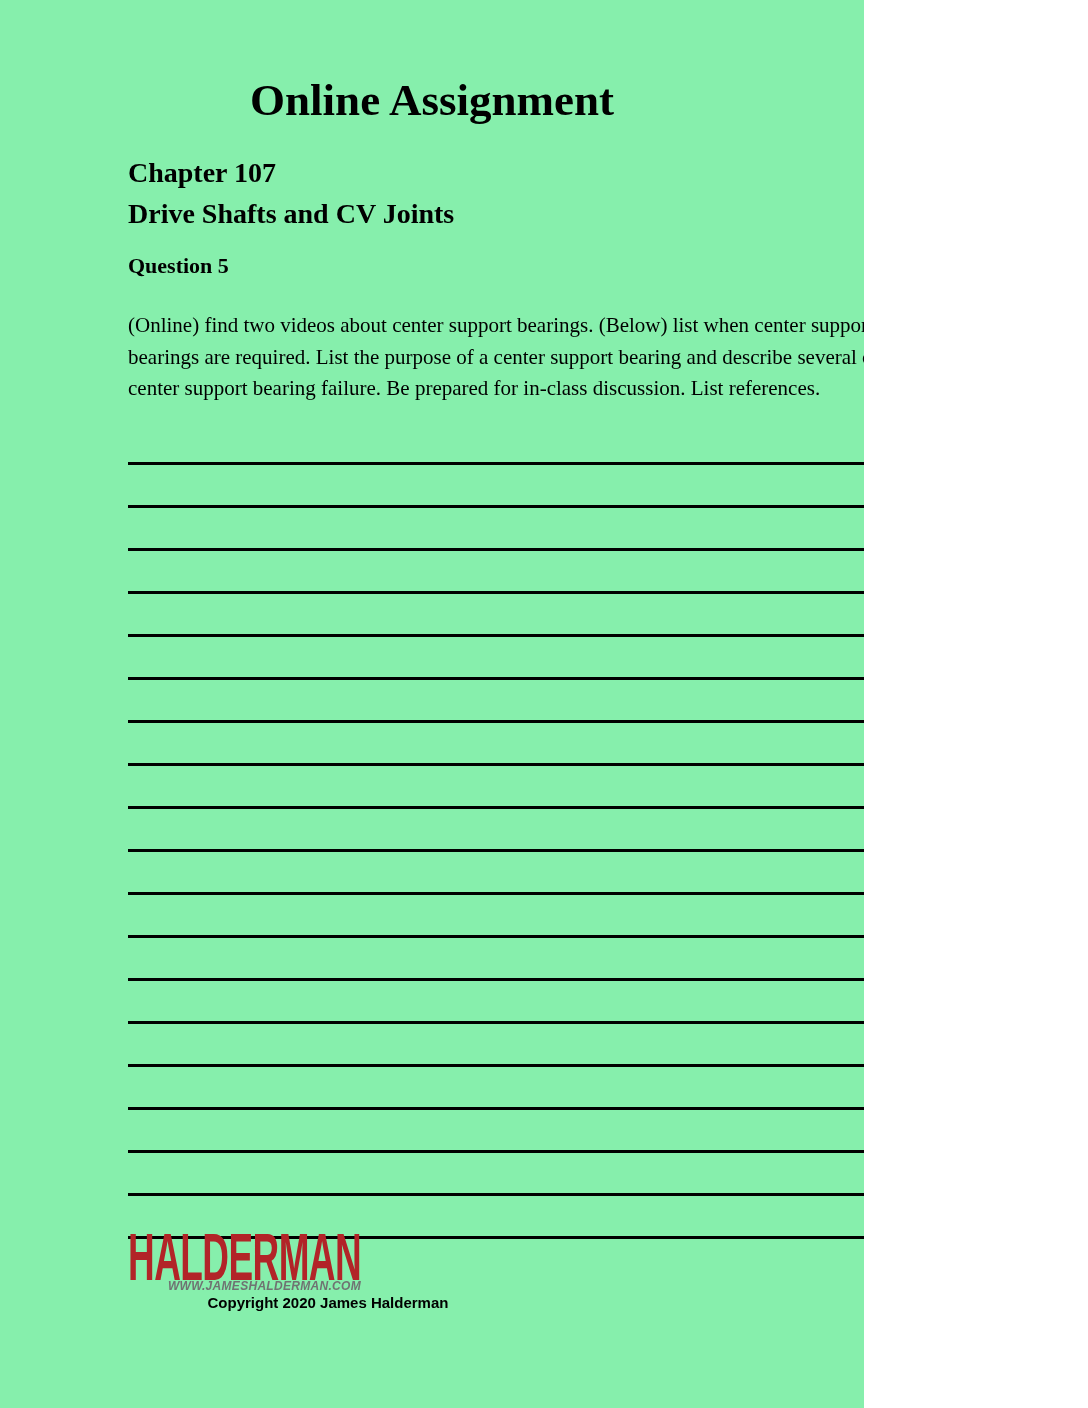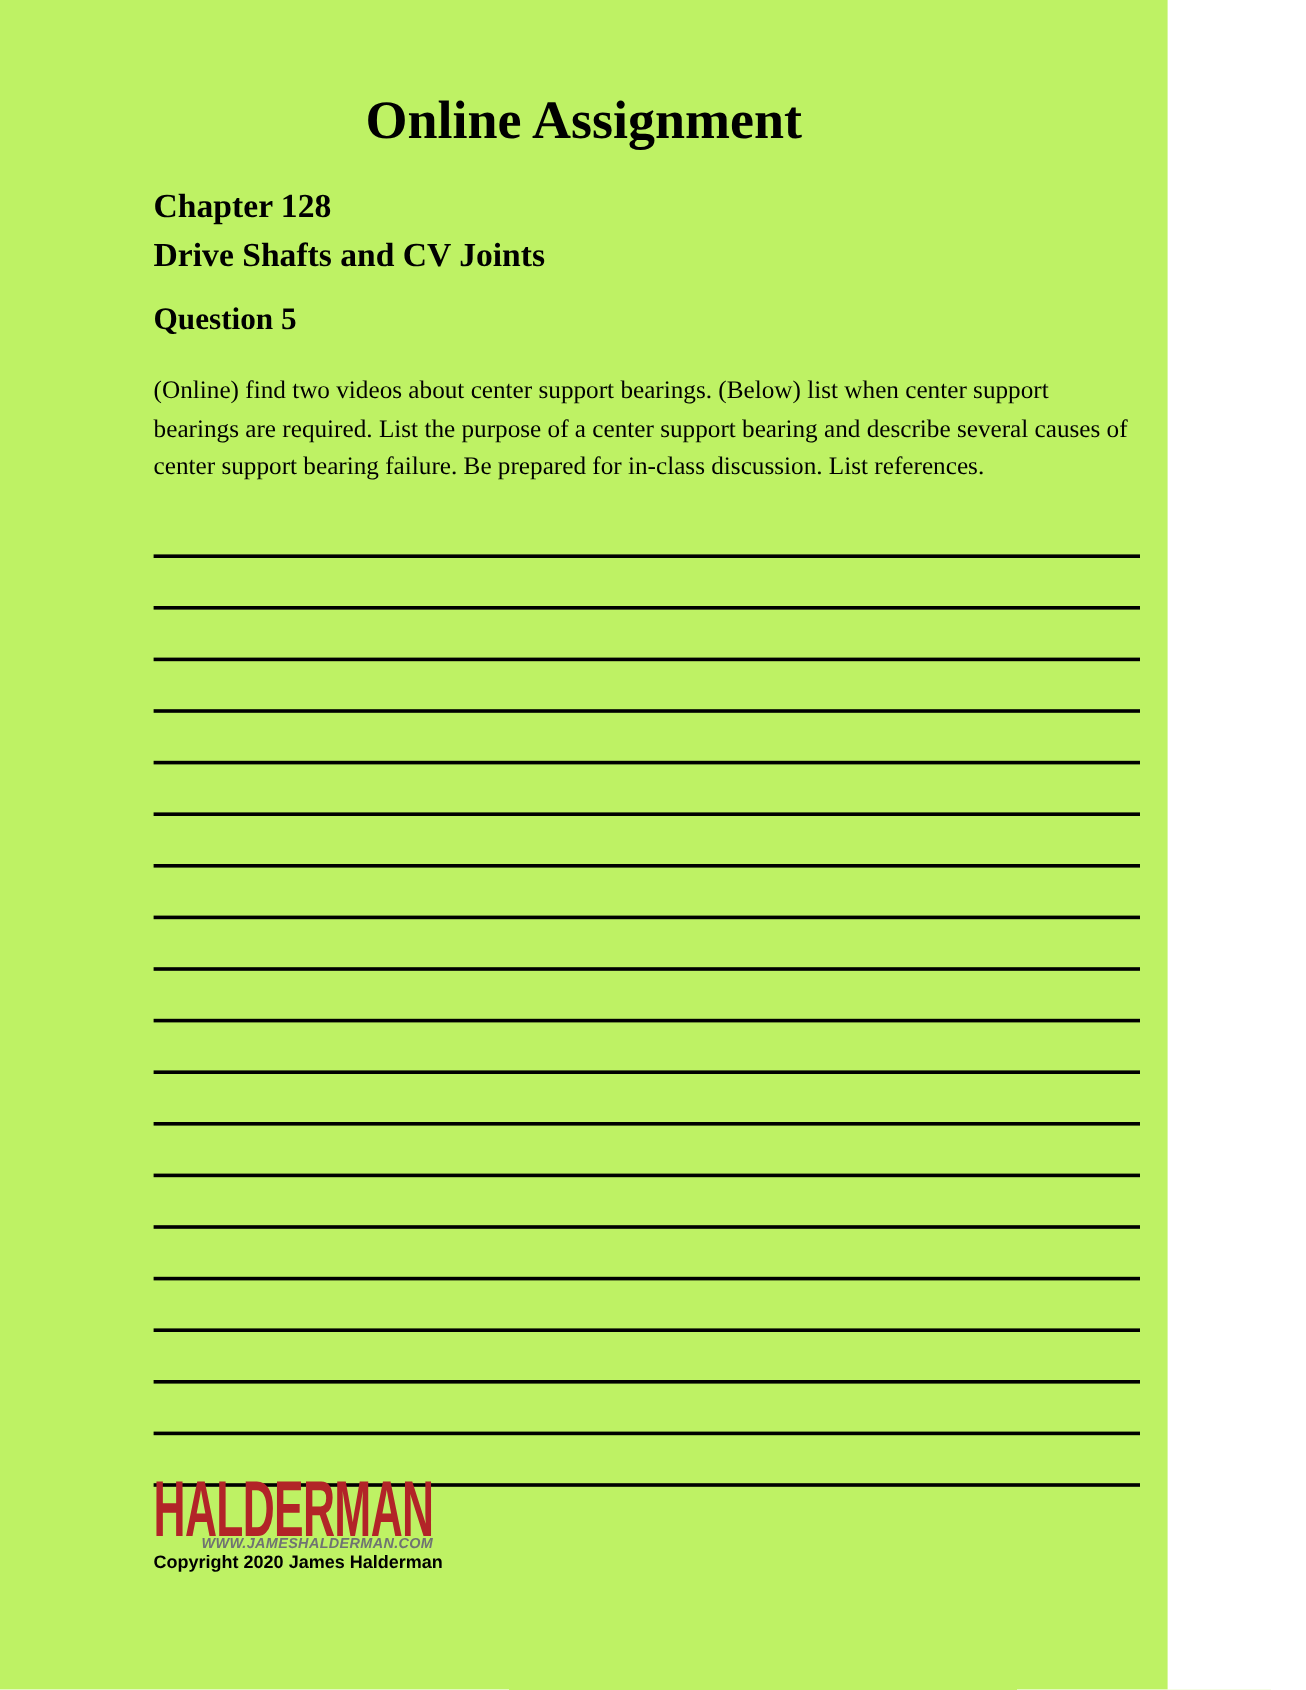--- a/index.html
+++ b/index.html
@@ -1,21 +1,21 @@
 <!DOCTYPE html>
 <html><head>
 <meta charset="utf-8">
 <style>
   * { margin: 0; padding: 0; box-sizing: border-box; }
   html, body { background: #ffffff; }
   .page {
     position: relative;
-    width: 973px;
+    width: 864px;
     height: 1408px;
-    background: #bef264;
+    background: #86efac;
     font-family: "Liberation Serif", serif;
     color: #000000;
     overflow: hidden;
   }
   .doc-title {
     position: absolute;
     top: 74px;
     left: 0;
     width: 100%;
     text-align: center;
@@ -31,21 +31,21 @@
     font-weight: bold;
     font-size: 28px;
     line-height: 41px;
     font-family: "Liberation Serif", serif;
   }
   .question-label {
     position: absolute;
     left: 128px;
     top: 252px;
     font-weight: bold;
-    font-size: 26px;
+    font-size: 22px;
     line-height: 28px;
     font-family: "Liberation Serif", serif;
   }
   .question-prompt {
     position: absolute;
     left: 128px;
     top: 310px;
     width: 818px;
     font-size: 21px;
     line-height: 31.5px;
@@ -100,21 +100,21 @@
   }
 </style>
 </head>
 <body>
 
 <div class="page">
 
   <div class="doc-title">Online Assignment</div>
 
   <div class="chapter-block">
-    <div>Chapter 128</div>
+    <div>Chapter 107</div>
     <div>Drive Shafts and CV Joints</div>
   </div>
 
   <div class="question-label">Question 5</div>
 
   <div class="question-prompt">(Online) find two videos about center support bearings. (Below) list when center support bearings are required. List the purpose of a center support bearing and describe several causes of center support bearing failure. Be prepared for in-class discussion. List references.</div>
 
   <div class="answer-lines">
       <div class="answer-line" style="border-top-color: rgb(0, 0, 0);"></div>
       <div class="answer-line" style="border-top-color: rgb(0, 0, 0);"></div>
@@ -133,16 +133,16 @@
       <div class="answer-line" style="border-top-color: rgb(0, 0, 0);"></div>
       <div class="answer-line" style="border-top-color: rgb(0, 0, 0);"></div>
       <div class="answer-line" style="border-top-color: rgb(0, 0, 0);"></div>
       <div class="answer-line" style="border-top-color: rgb(0, 0, 0);"></div>
       <div class="answer-line" style="border-top-color: rgb(0, 0, 0);"></div>
     </div>
 
   <div class="footer">
     <div class="logo-wordmark" style="color: rgb(178, 36, 40);">HALDERMAN</div>
     <div class="logo-website" style="color: rgb(111, 115, 114); font-style: italic;">WWW.JAMESHALDERMAN.COM</div>
-    <div class="copyright-line" style="color: rgb(0, 0, 0);">Copyright 2020 James Halderman</div>
+    <div class="copyright-line" style="color: rgb(0, 0, 0); text-align: center;">Copyright 2020 James Halderman</div>
   </div>
 
 </div>
 
 </body></html>

